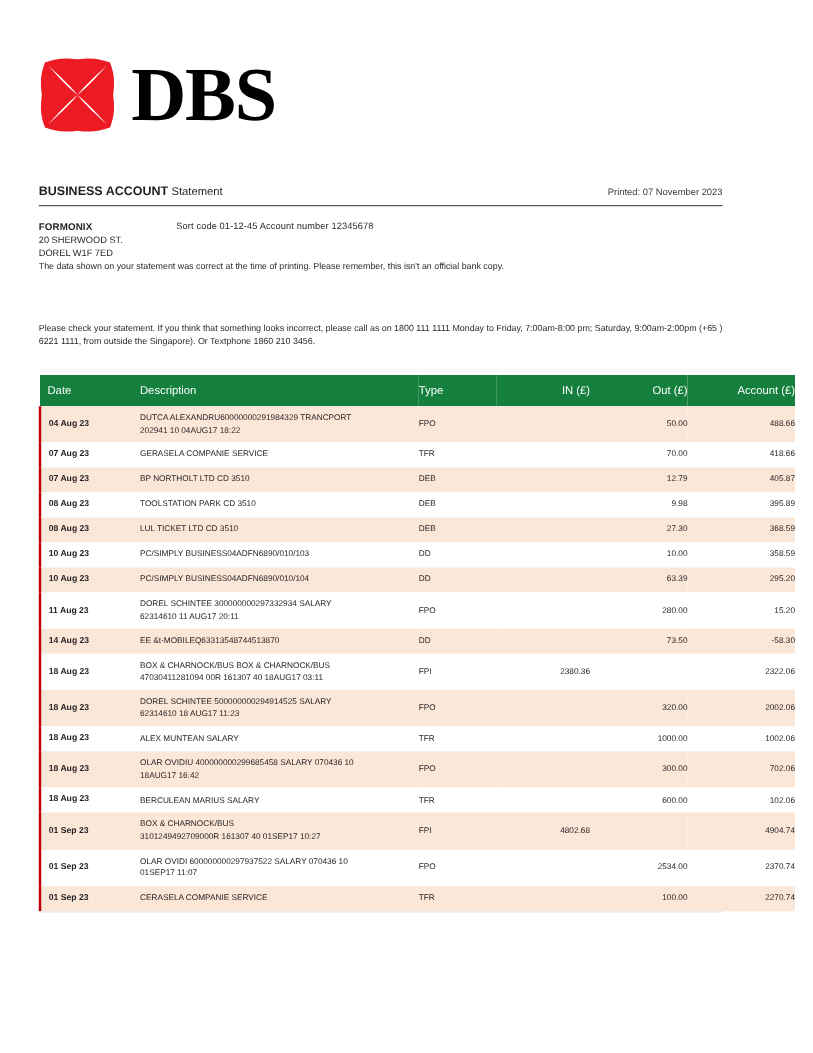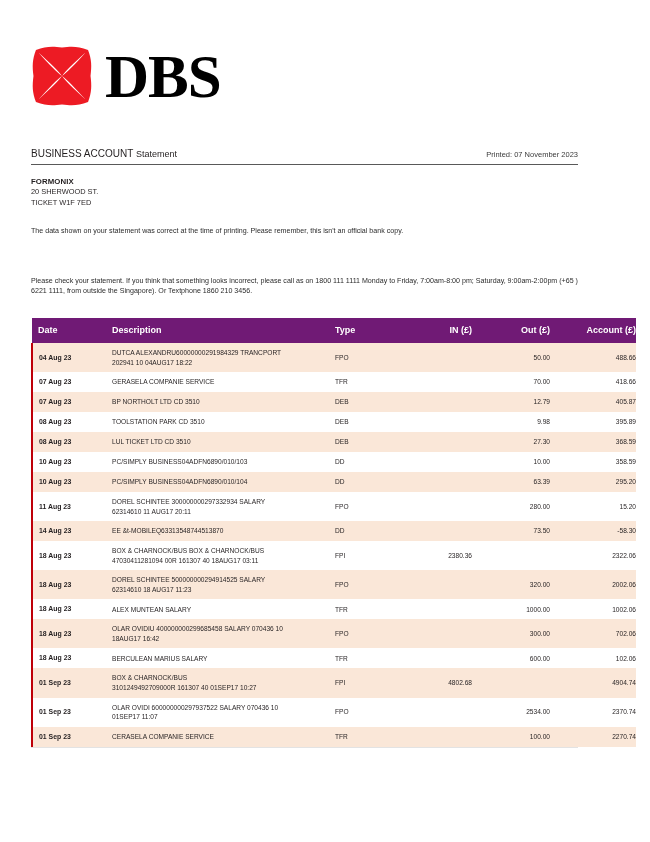--- a/index.html
+++ b/index.html
@@ -50,21 +50,21 @@
   
   .title-row {
     display: flex;
     align-items: baseline;
     justify-content: space-between;
     padding-bottom: 5px;
     border-bottom: 1px solid #595959;
     margin-top: 26px;
   }
   .title-left { font-size: 9.5px; }
-  .title-left .strong { font-weight: normal; font-size: 10px; margin-top: 29px; }
+  .title-left .strong { font-weight: bold; font-size: 10px; margin-top: 29px; }
   .title-left .light { font-weight: normal; font-size: 9px; }
   .printed { font-size: 7.5px; color: #3a3a3a; }
 
   
   .details {
     display: flex;
     margin-top: 11px;
     font-size: 7.4px;
     line-height: 1.42;
   }
@@ -72,35 +72,35 @@
   .addr .name { font-weight: bold; font-size: 7.8px; letter-spacing: .1px; }
   .acct { flex: 1; }
   .acct div { letter-spacing: .1px; }
 
   
   .notice {
     font-size: 7.1px;
     line-height: 1.5;
     color: #2b2b2b;
   }
-  .notice-1 { margin-top: 18px; }
+  .notice-1 { }
   .notice-2 { margin-top: 39px; max-width: 585px; }
 
   
   .tbl {
     margin-top: 21px;
     width: 100%;
     border-collapse: collapse;
     table-layout: fixed;
   }
   .tbl thead th {
-    background: #701a75;
+    background: #15803d;
     color: #ffffff;
     font-size: 9px;
-    font-weight: bold;
+    font-weight: normal;
     text-align: left;
     padding: 7px 0 8px 0;
     vertical-align: middle;
   }
   .tbl thead th.num { text-align: right; }
   .th-date { padding-left: 6px !important; }
 
   .tbl tbody td {
     font-size: 6.6px;
     padding: 5px 0;
@@ -153,23 +153,24 @@
 
   <div class="title-row">
     <div class="title-left"><span class="strong">BUSINESS ACCOUNT</span> <span class="light">Statement</span></div>
     <div class="printed">Printed:  07 November 2023</div>
   </div>
 
   <div class="details">
     <div class="addr">
       <div class="name">FORMONIX</div>
       <div>20 SHERWOOD ST.</div>
-      <div>TICKET W1F 7ED</div>
+      <div>DOREL W1F 7ED</div>
     </div>
     <div class="acct">
+      <div>Sort code 01-12-45   Account number 12345678</div>
     </div>
   </div>
 
   <div class="notice notice-1">The data shown on your statement was correct at the time of printing.  Please remember, this isn't an official bank copy.</div>
   <div class="notice notice-2">Please check your statement. If you think that something looks incorrect, please call as on 1800 111 1111 Monday to Friday, 7:00am-8:00 pm;  Saturday, 9:00am-2:00pm (+65 ) 6221 1111, from outside the Singapore). Or Textphone 1860 210 3456.</div>
 
   <table class="tbl">
     <colgroup>
       <col class="col-date">
         <col class="col-desc">

